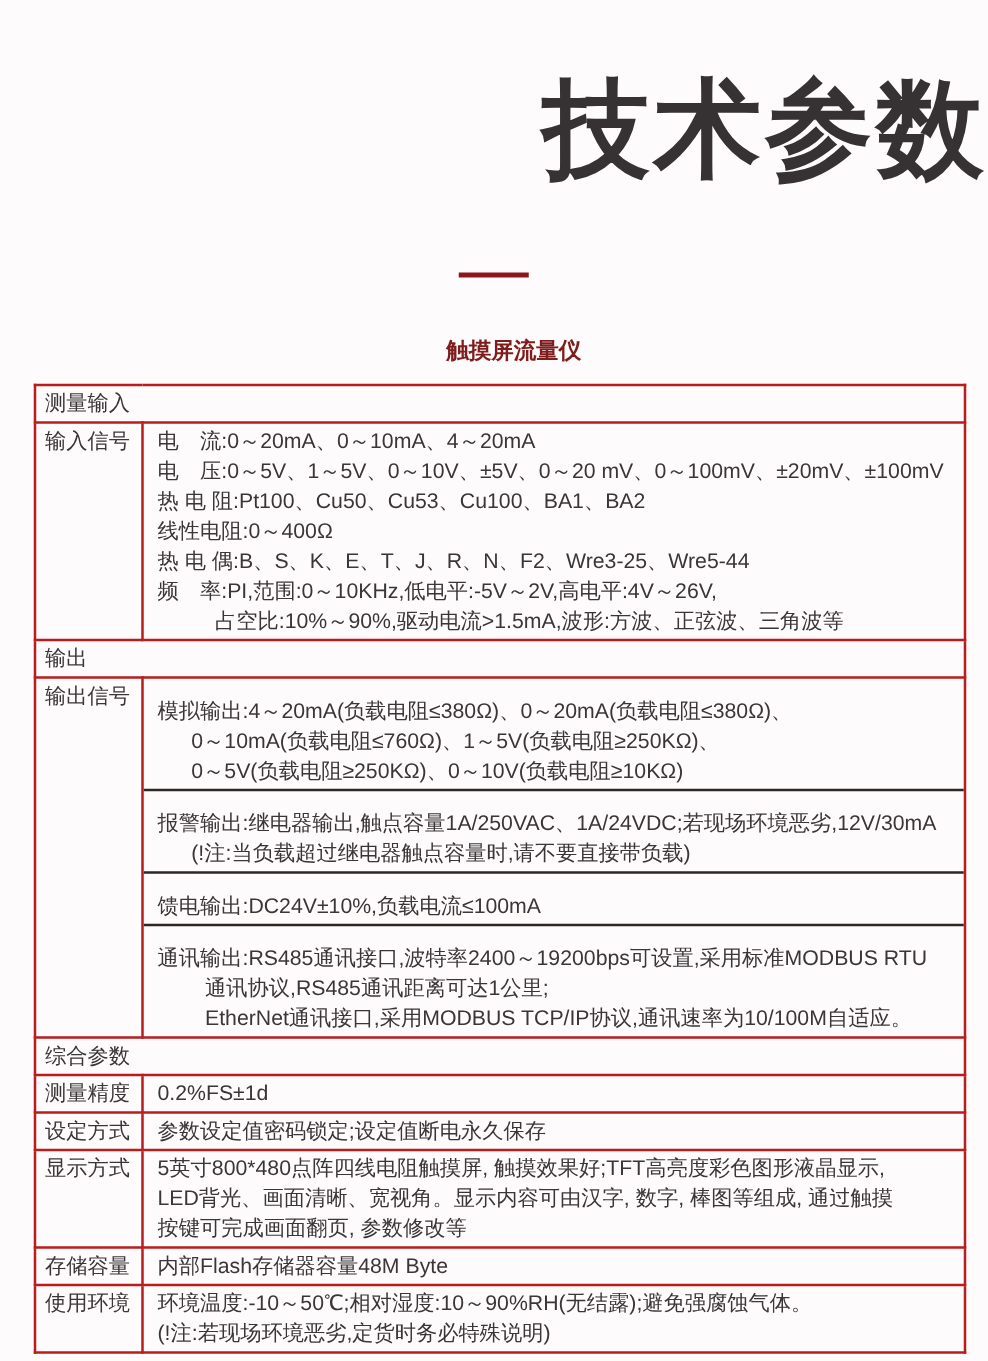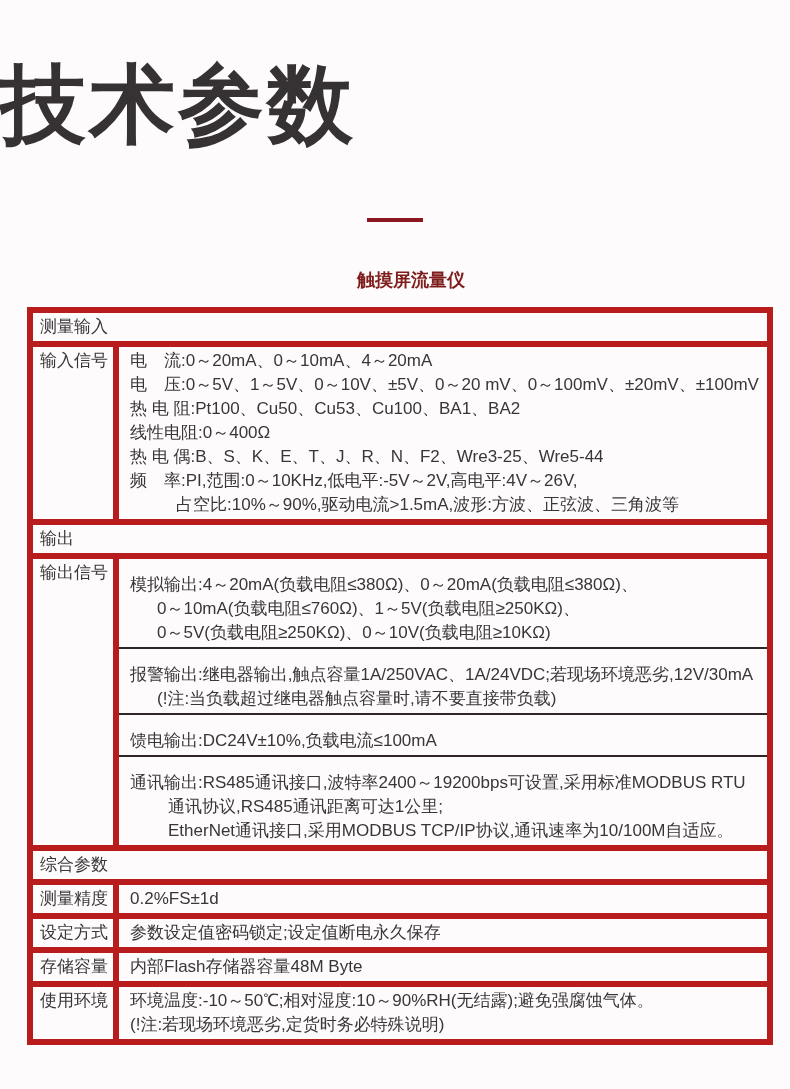--- a/index.html
+++ b/index.html
@@ -9,21 +9,21 @@
     background: #fdfbfb;
     font-family: "Liberation Sans", sans-serif;
     color: #3a3536;
     overflow: hidden;
   }
   .page { width: 790px; height: 1089px; }
 
   .title {
     margin: 0;
     padding-top: 58px;
-    text-align: left;
+    text-align: right;
     font-size: 86px;
     line-height: 1.08;
     font-weight: 900;
     letter-spacing: 3px;
     color: #363233;
   }
   .divider {
     width: 56px; height: 4px;
     background: #8c1620;
     margin: 67px auto 0 auto;
@@ -39,21 +39,21 @@
 
   table.spec {
     border-collapse: collapse;
     table-layout: fixed;
     width: 746px;
     margin: 15px 0 0 27px;
     background: #fdfbfb;
   }
   col.c-label { width: 86px; }
   td {
-    border: 6px solid #b91c1c;
+    border: 2px solid #b91c1c;
     vertical-align: top;
     font-size: 17px;
     line-height: 24px;
     padding: 2px 8px;
     color: #3a3536;
     word-break: break-all;
   }
   td.sec { padding: 2px 7px; }
   td.lbl { padding: 2px 4px 2px 7px; margin-top: 44px; }
   td.val { padding: 2px 8px 2px 11px; margin-top: 40px; }
@@ -136,20 +136,28 @@
         <td class="lbl">测量精度</td>
         <td class="val">0.2%FS±1d</td>
       </tr>
 
 
       <tr>
         <td class="lbl">设定方式</td>
         <td class="val">参数设定值密码锁定;设定值断电永久保存</td>
       </tr>
 
+      <tr>
+        <td class="lbl">显示方式</td>
+        <td class="val">
+          <div class="ln">5英寸800*480点阵四线电阻触摸屏, 触摸效果好;TFT高亮度彩色图形液晶显示,</div>
+          <div class="ln">LED背光、画面清晰、宽视角。显示内容可由汉字, 数字, 棒图等组成, 通过触摸</div>
+          <div class="ln">按键可完成画面翻页, 参数修改等</div>
+        </td>
+      </tr>
 
       <tr>
         <td class="lbl">存储容量</td>
         <td class="val">内部Flash存储器容量48M Byte</td>
       </tr>
 
       <tr>
         <td class="lbl">使用环境</td>
         <td class="val">
           <div class="ln">环境温度:-10～50℃;相对湿度:10～90%RH(无结露);避免强腐蚀气体。</div>

